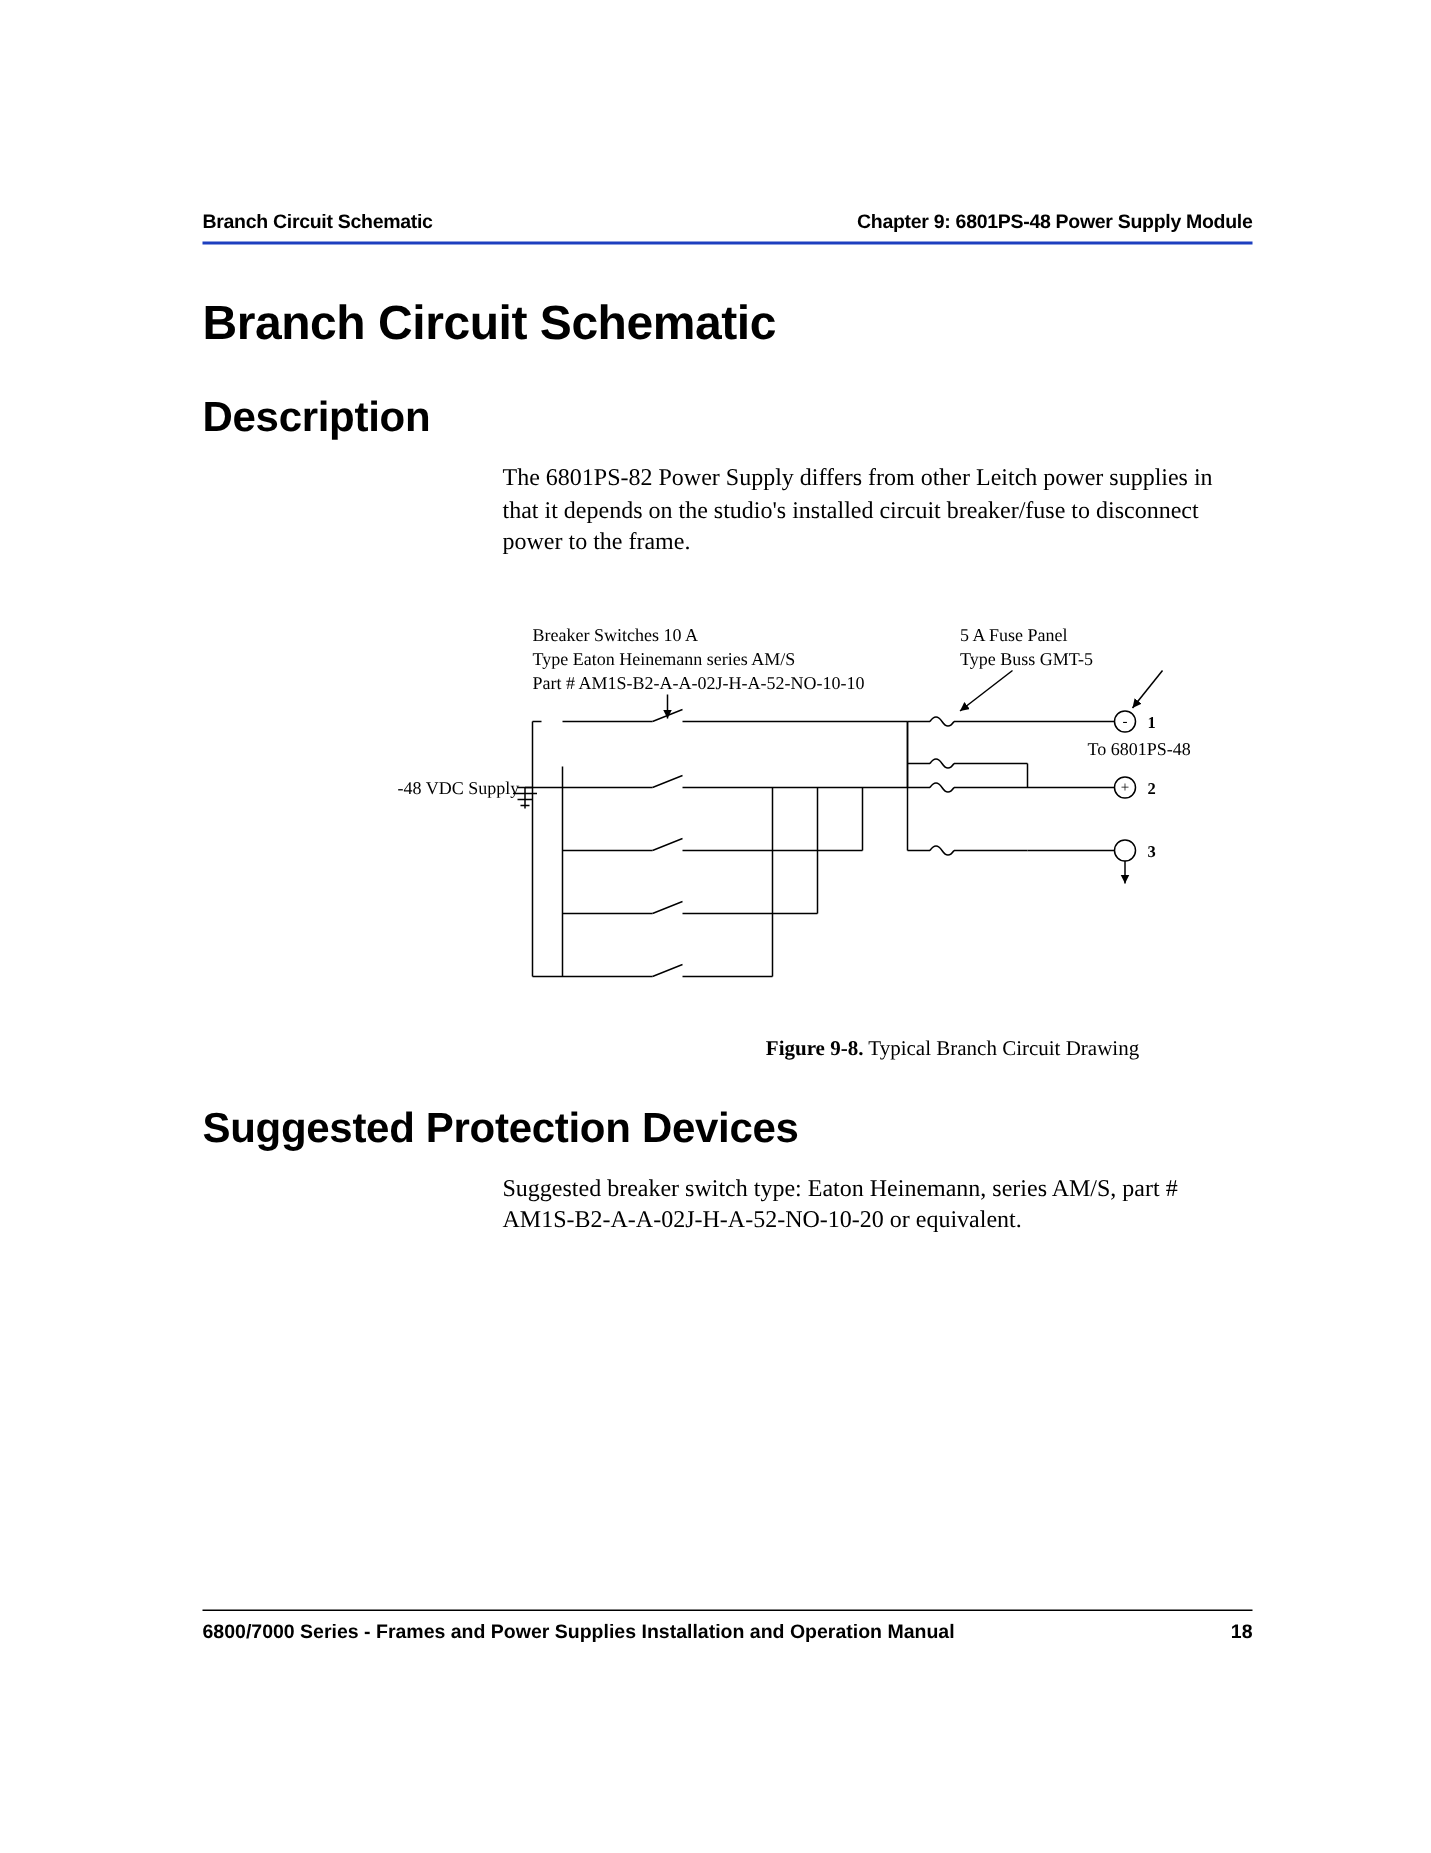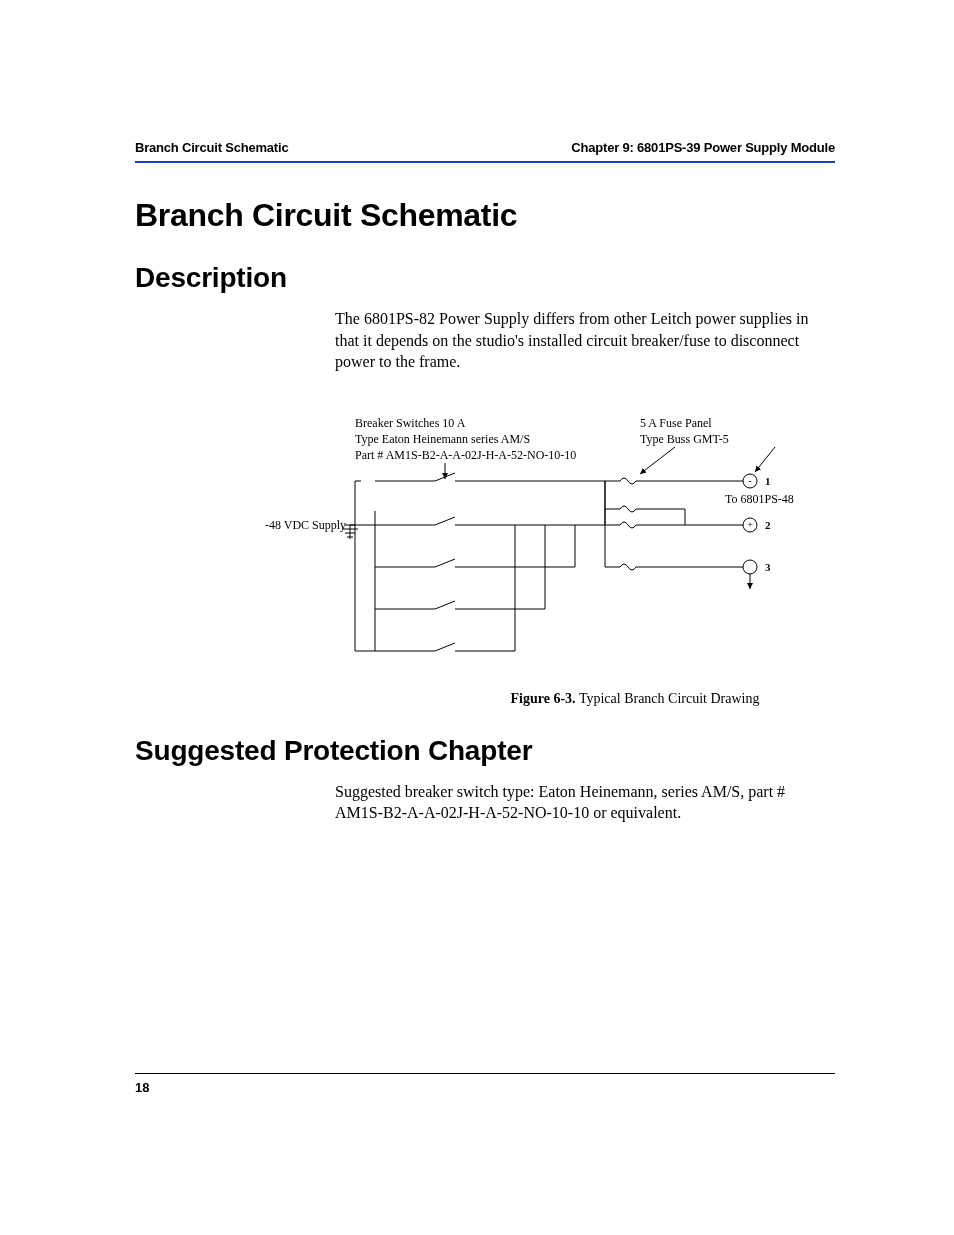--- a/index.html
+++ b/index.html
@@ -73,21 +73,21 @@
   }
   svg text { font-family: "Times New Roman", Times, serif; }
 </style>
 </head>
 <body>
 
 <div class="page">
 
   <div class="running-head">
     <span>Branch Circuit Schematic</span>
-    <span>Chapter 9: 6801PS-39 Power Supply Module</span>
+    <span>Chapter 9: 6801PS-48 Power Supply Module</span>
   </div>
 
   <h1 class="title">Branch Circuit Schematic</h1>
 
   <h2 class="section">Description</h2>
 
   <p class="body-text">The 6801PS-82 Power Supply differs from other Leitch power supplies in that it depends on the studio's installed circuit breaker/fuse to disconnect power to the frame.</p>
 
   <div class="figure-wrap">
     <svg width="570" height="260" viewBox="0 0 570 260">
@@ -200,26 +200,27 @@
       <text x="485" y="119" font-size="10" text-anchor="middle">+</text>
 
       <line x1="485" y1="165" x2="485" y2="180" stroke="#000" stroke-width="1" marker-end="url(#arrow)"></line>
 
       <text x="500" y="76" font-size="11" font-weight="700">1</text>
       <text x="500" y="120" font-size="11" font-weight="700">2</text>
       <text x="500" y="162" font-size="11" font-weight="700">3</text>
     </svg>
 
     <div class="figure-caption">
-      <span class="fignum">Figure 6-3.</span>
+      <span class="fignum">Figure 9-8.</span>
       <span>Typical Branch Circuit Drawing</span>
     </div>
   </div>
 
-  <h2 class="section">Suggested Protection Chapter</h2>
-
-  <p class="body-text">Suggested breaker switch type: Eaton Heinemann, series AM/S, part # AM1S-B2-A-A-02J-H-A-52-NO-10-10 or equivalent.</p>
+  <h2 class="section">Suggested Protection Devices</h2>
+
+  <p class="body-text">Suggested breaker switch type: Eaton Heinemann, series AM/S, part # AM1S-B2-A-A-02J-H-A-52-NO-10-20 or equivalent.</p>
 
 </div>
 
 <div class="footer">
+  <span>6800/7000 Series - Frames and Power Supplies Installation and Operation Manual</span>
   <span>18</span>
 </div>
 
 </body></html>

